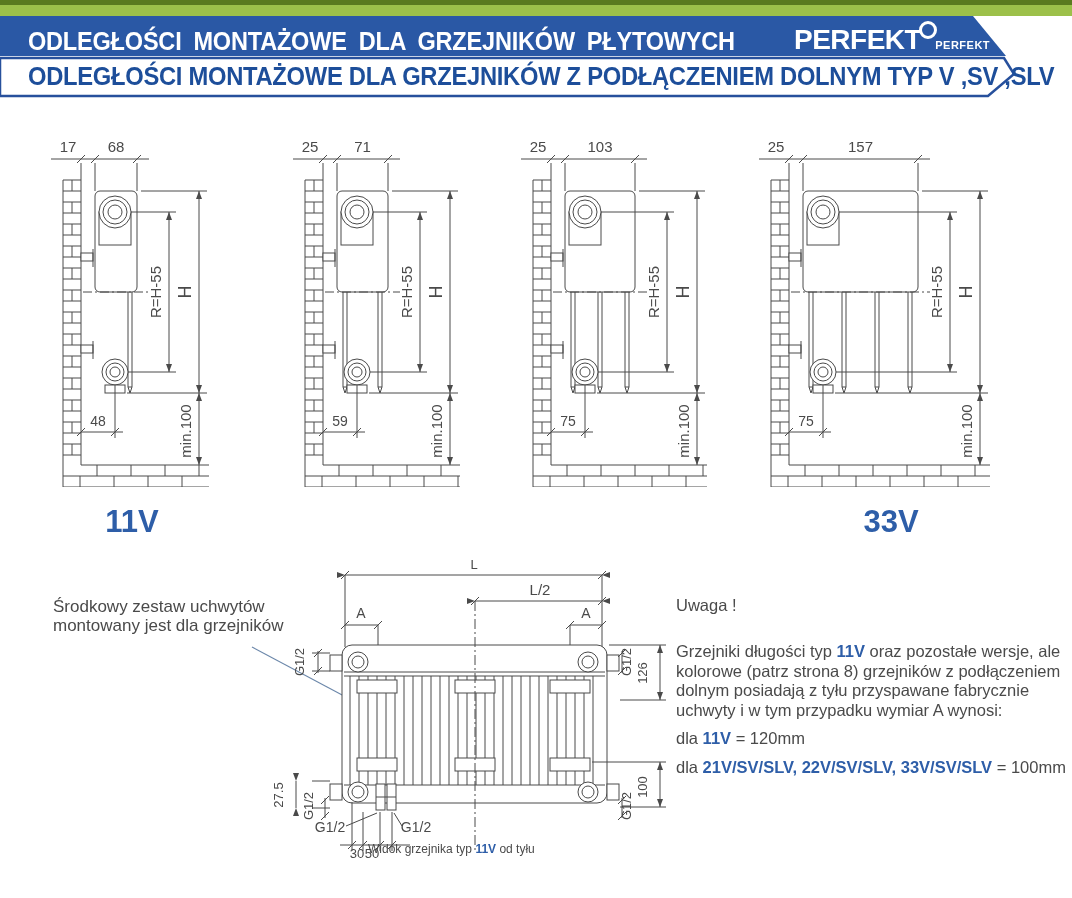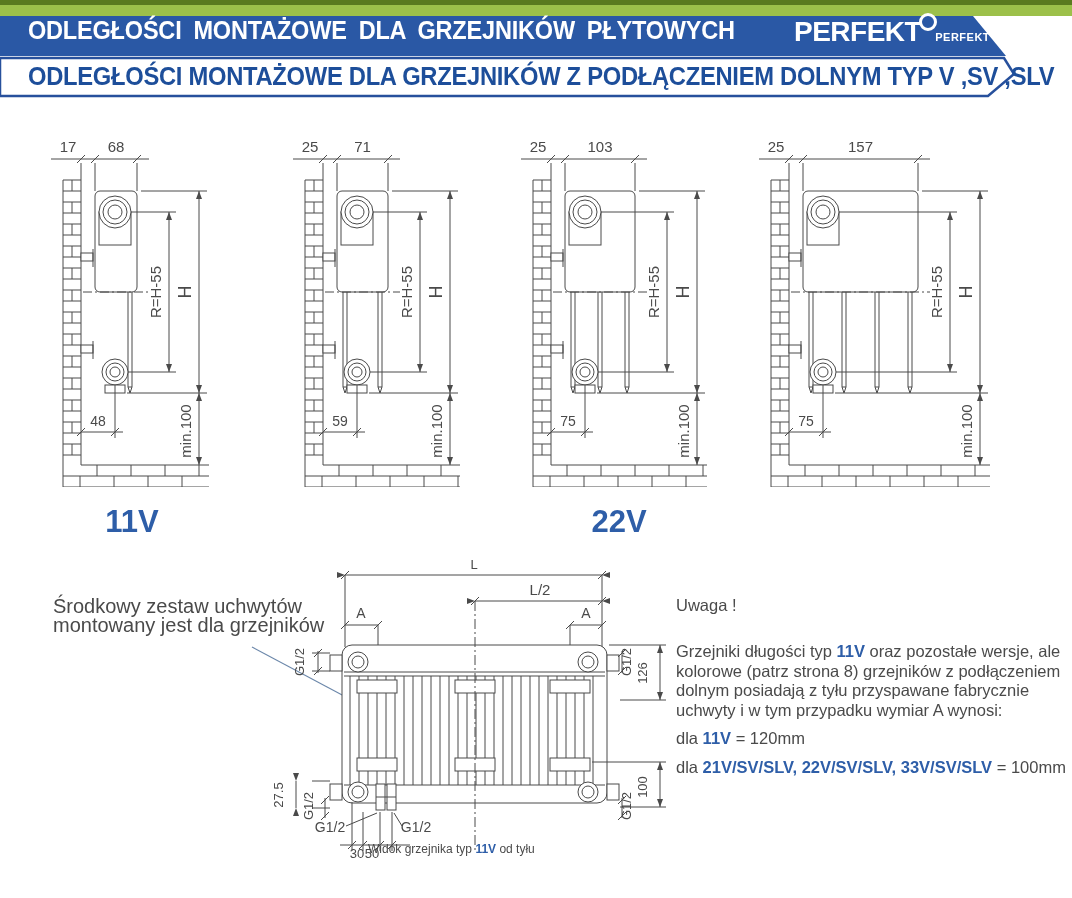--- a/index.html
+++ b/index.html
@@ -3,37 +3,37 @@
 <meta charset="utf-8">
 <style>
   html,body{margin:0;padding:0;background:#fff;}
   #page{position:relative;width:1072px;height:898px;background:#fff;overflow:hidden;
         font-family:"Liberation Sans","DejaVu Sans",sans-serif;}
   .abs{position:absolute;}
   
   #green-strip{position:absolute;left:0;top:0;width:1072px;height:16px;
                background:linear-gradient(#5a7a1f 0 5px,#9cc04a 5px 100%);}
   #banner-svg{position:absolute;left:0;top:0;}
-  #banner-title-row{position:absolute;left:28px;top:16px;height:40px;display:flex;align-items:flex-start;}
+  #banner-title-row{position:absolute;left:28px;top:16px;height:40px;display:flex;align-items:flex-end;}
   #banner-title{color:#fff;font-size:25px;font-weight:700;word-spacing:6px;letter-spacing:-0.2px;
                 transform:scaleX(.94);transform-origin:left center;white-space:nowrap;}
   #brand-row{display:flex;align-items:baseline;margin-left:14px;}
   #brand-name{color:#fff;font-size:28px;font-weight:800;letter-spacing:-0.5px;white-space:nowrap;}
   #brand-ring{display:inline-block;width:12px;height:12px;border:3px solid #fff;border-radius:50%;
               position:relative;top:-10px;left:-2px;}
   #brand-sub{color:#fff;font-size:11px;font-weight:600;letter-spacing:.5px;position:relative;left:-4px;}
   #subtitle-row{position:absolute;left:28px;top:57px;height:38px;display:flex;align-items:center;}
   #subtitle-text{color:#1d4e9a;font-size:25px;font-weight:700;letter-spacing:-0.3px;
                  transform:scaleX(.95);transform-origin:left center;white-space:nowrap;}
   
   .type-label{position:absolute;top:504px;width:120px;text-align:center;
               color:#2e5ea8;font-size:31px;font-weight:700;}
   
   #note-left{position:absolute;left:53px;top:597px;width:280px;color:#4a4a4a;
-             font-size:20px;line-height:19px;}
+             font-size:17px;line-height:19px;}
   #note-right{position:absolute;left:676px;top:596px;width:402px;color:#4a4a4a;font-size:16.5px;}
   #note-right .title{margin-bottom:27px;}
   #note-right .body{line-height:19.5px;}
   #note-right .rule{margin-top:9px;line-height:19.5px;}
   .accent{color:#2e5ea8;font-weight:600;}
   #rear-caption{position:absolute;left:368px;top:842px;font-size:12px;color:#4a4a4a;white-space:nowrap;}
   svg text{font-family:"Liberation Sans","DejaVu Sans",sans-serif;}
 </style>
 </head>
 <body>
@@ -486,21 +486,21 @@
         <text x="199" y="157" font-size="15" text-anchor="middle" fill="#4a4a4a" font-weight="400" transform="rotate(-90 199 157)">R=H-55</text>
         <line x1="80" y1="250" x2="80" y2="303" stroke="#4a4a4a" stroke-width="1"></line>
         <line x1="46" y1="297" x2="88" y2="297" stroke="#4a4a4a" stroke-width="1"></line>
         <line x1="42" y1="301" x2="50" y2="293" stroke="#4a4a4a" stroke-width="1"></line>
         <line x1="76" y1="301" x2="84" y2="293" stroke="#4a4a4a" stroke-width="1"></line>
         <text x="63" y="291" font-size="14" text-anchor="middle" fill="#4a4a4a" font-weight="400">75</text>
       </svg>
     </div>
 
   <div class="type-label" style="left:72px">11V</div>
-  <div class="type-label" style="left:559px">22V</div>
+  <div class="type-label" style="left:831px">33V</div>
 
   <div id="note-left">
     <div>Środkowy zestaw uchwytów</div>
     <div>montowany jest dla grzejników</div>
   </div>
 
   <div id="note-right">
     <div class="title">Uwaga !</div>
     <div class="body"><span>Grzejniki długości typ </span><span class="accent">11V</span><span> oraz pozostałe wersje, ale kolorowe (patrz strona 8) grzejników z podłączeniem dolnym posiadają z tyłu przyspawane fabrycznie uchwyty i w tym przypadku wymiar A wynosi:</span></div>
     <div class="rule"><span>dla </span><span class="accent">11V</span><span> = 120mm</span></div>

